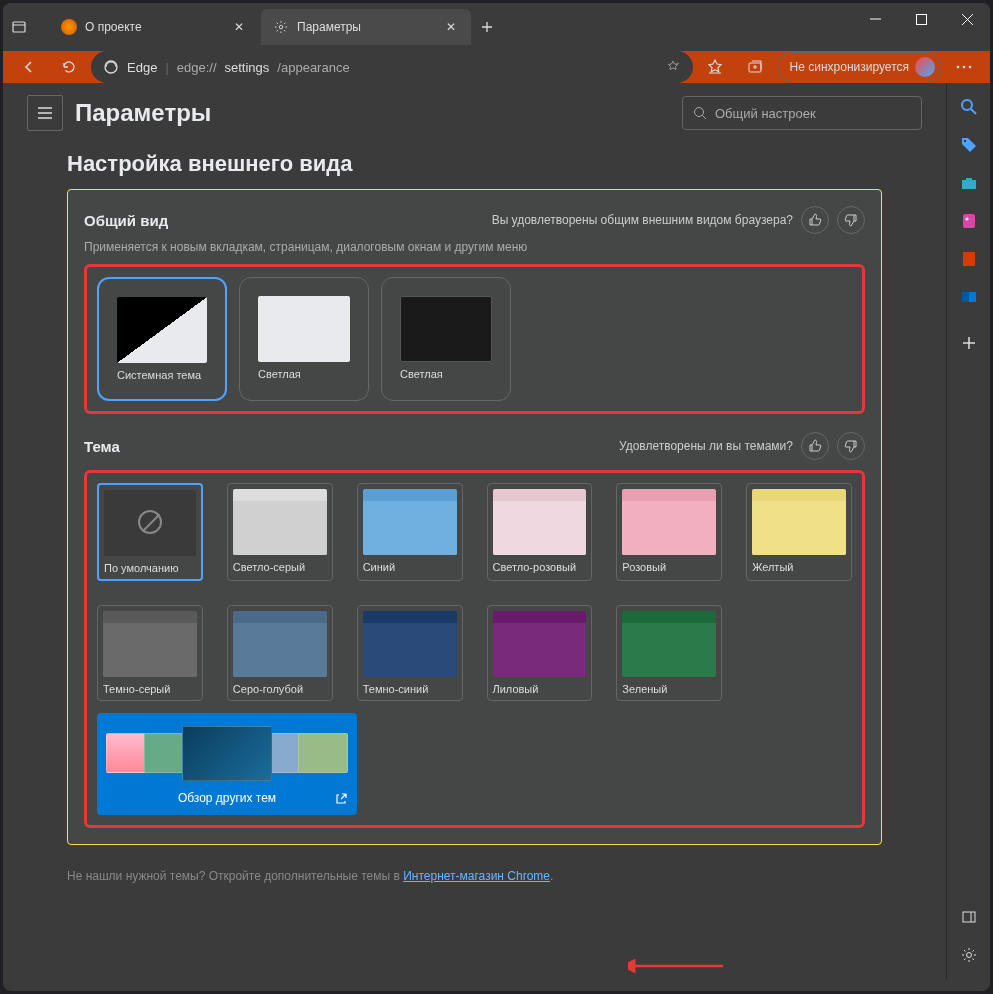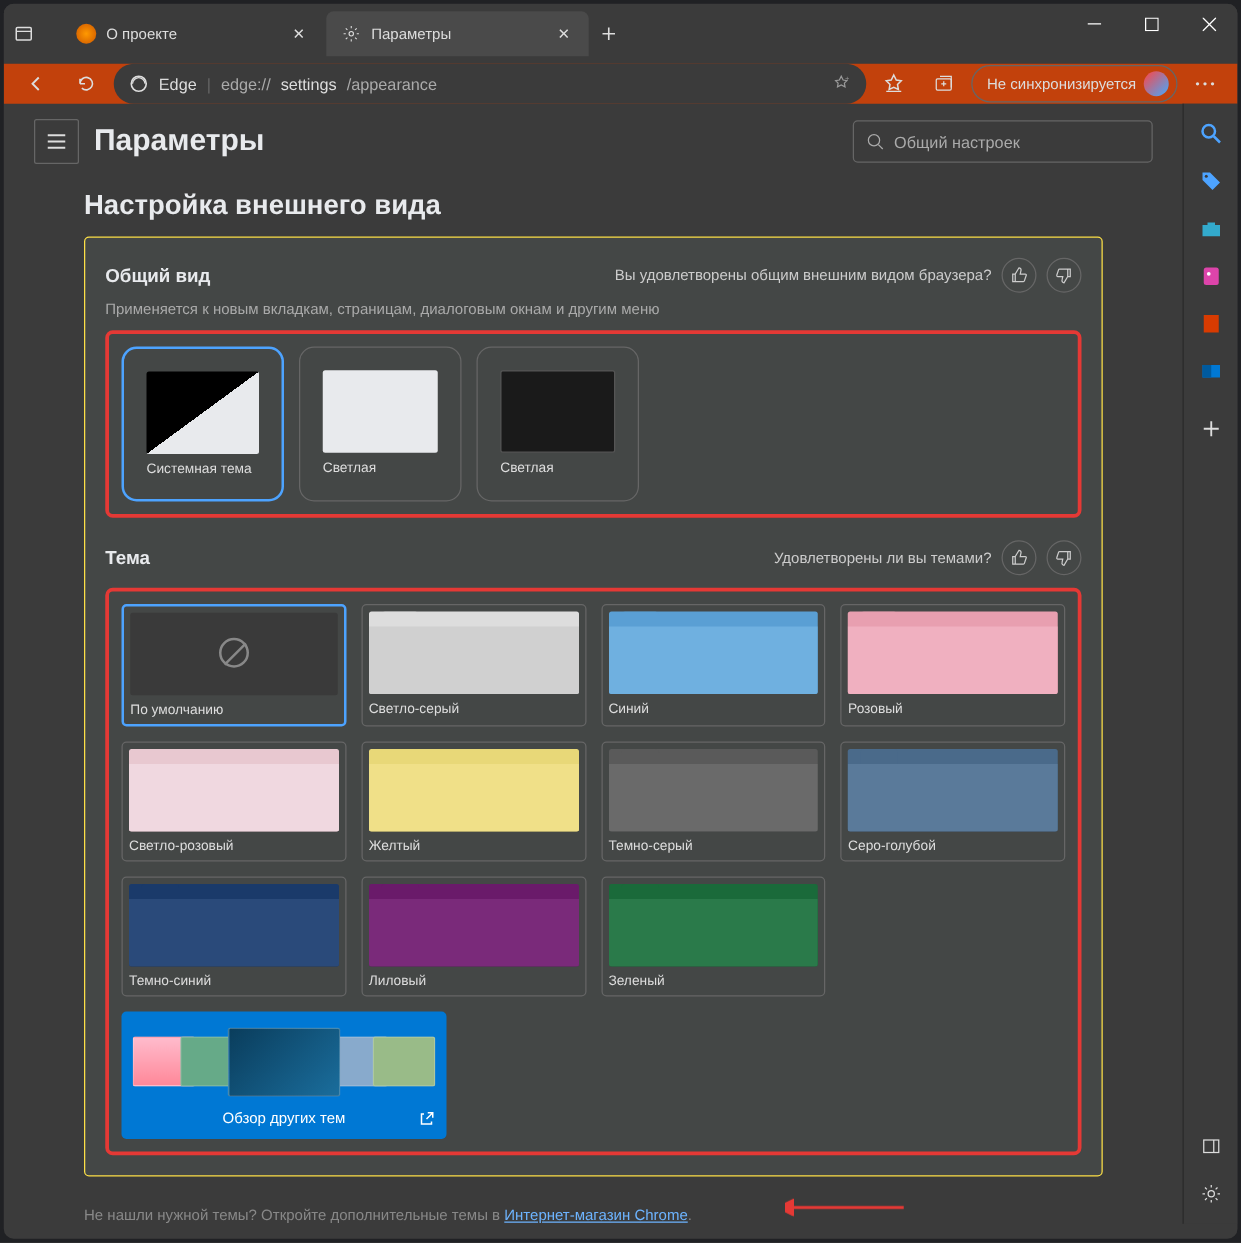--- a/index.html
+++ b/index.html
@@ -38,21 +38,21 @@
 .panel-sub{font-size:12px;color:#aaa;margin-top:6px;}
 .thumb-row{display:flex;gap:12px;margin-top:14px;}
 .hl-box{border:3px solid #e53935;border-radius:6px;padding:10px;margin-top:10px;}
 .mode-card{border:1px solid #666;border-radius:12px;width:130px;padding:18px;}
 .mode-card.selected{border:2px solid #4da3ff;}
 .mode-prev{height:66px;border-radius:2px;margin-bottom:6px;}
 .mode-label{font-size:11px;color:#ddd;}
 .prev-system{background:linear-gradient(to bottom right,#000 0%,#000 50%,#e8eaed 50%,#e8eaed 100%);}
 .prev-light{background:#e8eaed;}
 .prev-dark{background:#1a1a1a;border:1px solid #555;}
-.theme-grid{display:grid;grid-template-columns:repeat(4,1fr);gap:12px;}
+.theme-grid{display:grid;grid-template-columns:repeat(6,1fr);gap:24px;}
 .theme-card{border:1px solid #666;border-radius:4px;padding:5px;}
 .theme-card.selected{border:2px solid #4da3ff;}
 .theme-prev{height:66px;border-radius:2px;position:relative;overflow:hidden;}
 .theme-tab{position:absolute;top:0;left:10px;width:30px;height:12px;border-radius:3px 3px 0 0;}
 .theme-body{position:absolute;top:12px;left:0;right:0;bottom:0;}
 .theme-label{font-size:11px;color:#ddd;margin-top:6px;}
 .browse-card{background:#0078d4;border-radius:4px;width:260px;padding:10px;position:relative;}
 .browse-imgs{display:flex;justify-content:center;gap:-10px;height:60px;align-items:center;}
 .browse-img{width:50px;height:40px;background:#345;border-radius:2px;margin:0 -6px;border:1px solid #fff3;}
 .browse-img.main-img{width:90px;height:55px;background:#1a4d6d;z-index:2;}
@@ -262,32 +262,32 @@
                 <div class="theme-label">Светло-серый</div>
               </div>
               <div class="theme-card">
                 <div class="theme-prev" style="background: rgb(90, 159, 212);">
                   <div class="theme-tab" style="background: rgb(90, 159, 212);"></div>
                   <div class="theme-body" style="background: rgb(111, 176, 224);"></div>
                 </div>
                 <div class="theme-label">Синий</div>
               </div>
               <div class="theme-card">
+                <div class="theme-prev" style="background: rgb(232, 200, 208);">
+                  <div class="theme-tab" style="background: rgb(232, 200, 208);"></div>
+                  <div class="theme-body" style="background: rgb(240, 216, 224);"></div>
+                </div>
+                <div class="theme-label">Светло-розовый</div>
+              </div>
+              <div class="theme-card">
                 <div class="theme-prev" style="background: rgb(232, 159, 176);">
                   <div class="theme-tab" style="background: rgb(232, 159, 176);"></div>
                   <div class="theme-body" style="background: rgb(240, 176, 192);"></div>
                 </div>
                 <div class="theme-label">Розовый</div>
-              </div>
-              <div class="theme-card">
-                <div class="theme-prev" style="background: rgb(232, 200, 208);">
-                  <div class="theme-tab" style="background: rgb(232, 200, 208);"></div>
-                  <div class="theme-body" style="background: rgb(240, 216, 224);"></div>
-                </div>
-                <div class="theme-label">Светло-розовый</div>
               </div>
               <div class="theme-card">
                 <div class="theme-prev" style="background: rgb(232, 216, 120);">
                   <div class="theme-tab" style="background: rgb(232, 216, 120);"></div>
                   <div class="theme-body" style="background: rgb(240, 224, 136);"></div>
                 </div>
                 <div class="theme-label">Желтый</div>
               </div>
               <div class="theme-card">
                 <div class="theme-prev" style="background: rgb(90, 90, 90);">

